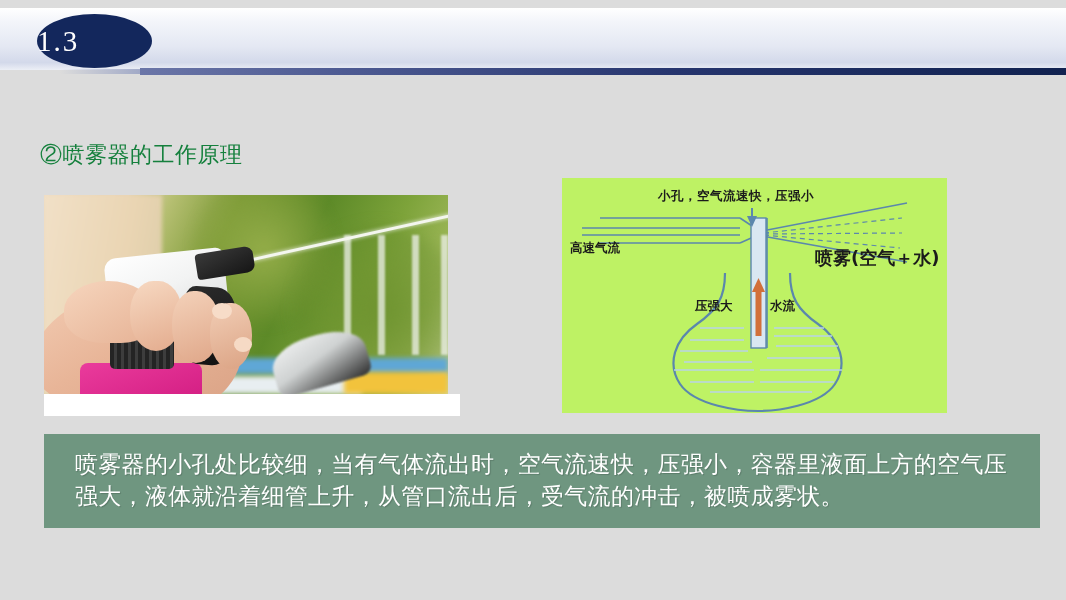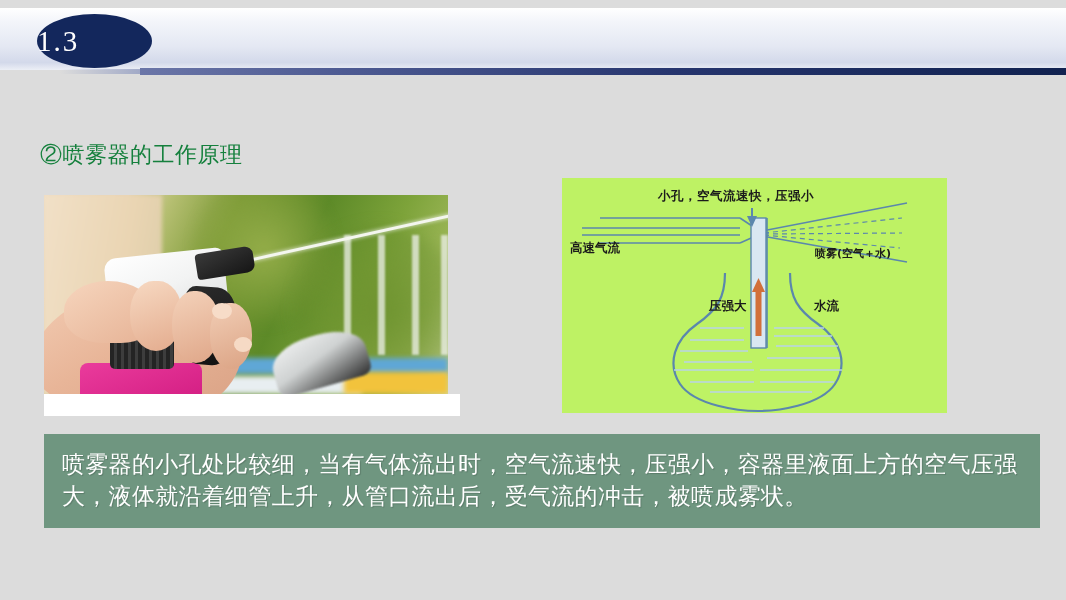--- a/index.html
+++ b/index.html
@@ -90,32 +90,32 @@
   .ph-bottle2{position:absolute;left:228px;top:140px;width:96px;height:52px;border-radius:46% 46% 10px 10px;
     background:linear-gradient(160deg,#f2f3f3 0%,#cfd2d2 45%,#2b2b2b 100%);filter:blur(.8px);transform:rotate(-16deg);}
 
   
   .diagram{position:absolute;left:562px;top:178px;width:385px;height:235px;background:#bef264;}
   .dg-svg{position:absolute;left:0;top:0;width:385px;height:235px;}
   .dg-label{position:absolute;color:#1b1b1b;font-weight:bold;white-space:nowrap;
     font-family:"DejaVu Sans","Liberation Sans",sans-serif;}
   .dg-top{left:96px;top:10px;font-size:12.5px;letter-spacing:.5px;}
   .dg-left{left:8px;top:62px;font-size:12.5px;}
-  .dg-right{left:253px;top:68px;font-size:11px;}
-  .dg-press{left:147px;top:120px;font-size:12.5px;}
-  .dg-water{left:208px;top:120px;font-size:12.5px;margin-left:44px;}
+  .dg-right{left:253px;top:68px;font-size:18px;}
+  .dg-press{left:133px;top:120px;font-size:12.5px;}
+  .dg-water{left:208px;top:120px;font-size:12.5px;}
 
   
   .caption{
     position:absolute;left:44px;top:434px;width:996px;height:94px;
     background:#6f9680;
     display:flex;align-items:center;
   }
   .caption p{
-    margin:4px;padding:0 14px;color:#ffffff;font-size:23px;line-height:1.38;
+    margin:17px;padding:0 14px;color:#ffffff;font-size:23px;line-height:1.38;
     letter-spacing:.3px;text-shadow:1px 1px 1px rgba(0,0,0,.18);
   }
 </style>
 </head>
 <body>
 
 <div class="slide">
 
   <div class="header">
     <div class="header-band"></div>

